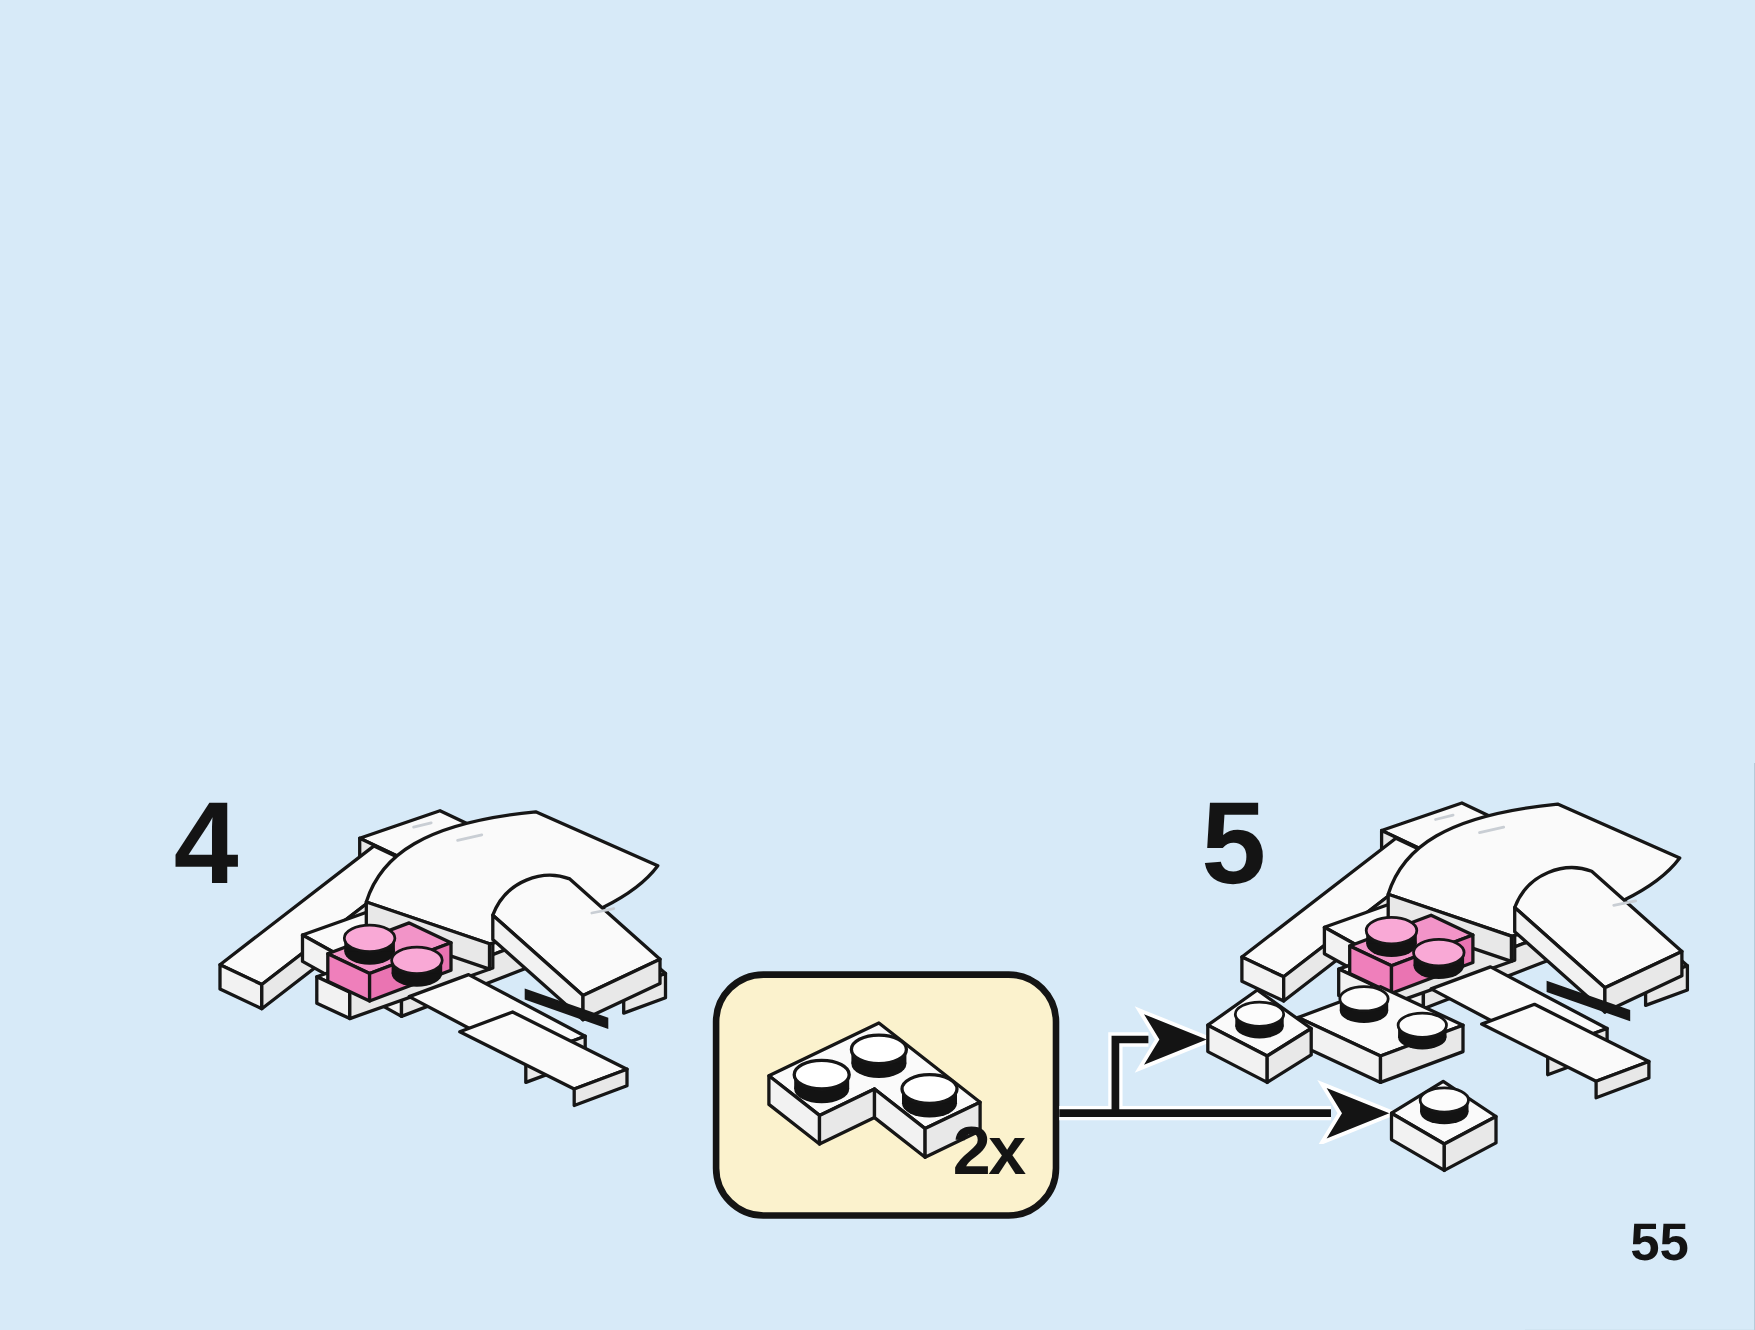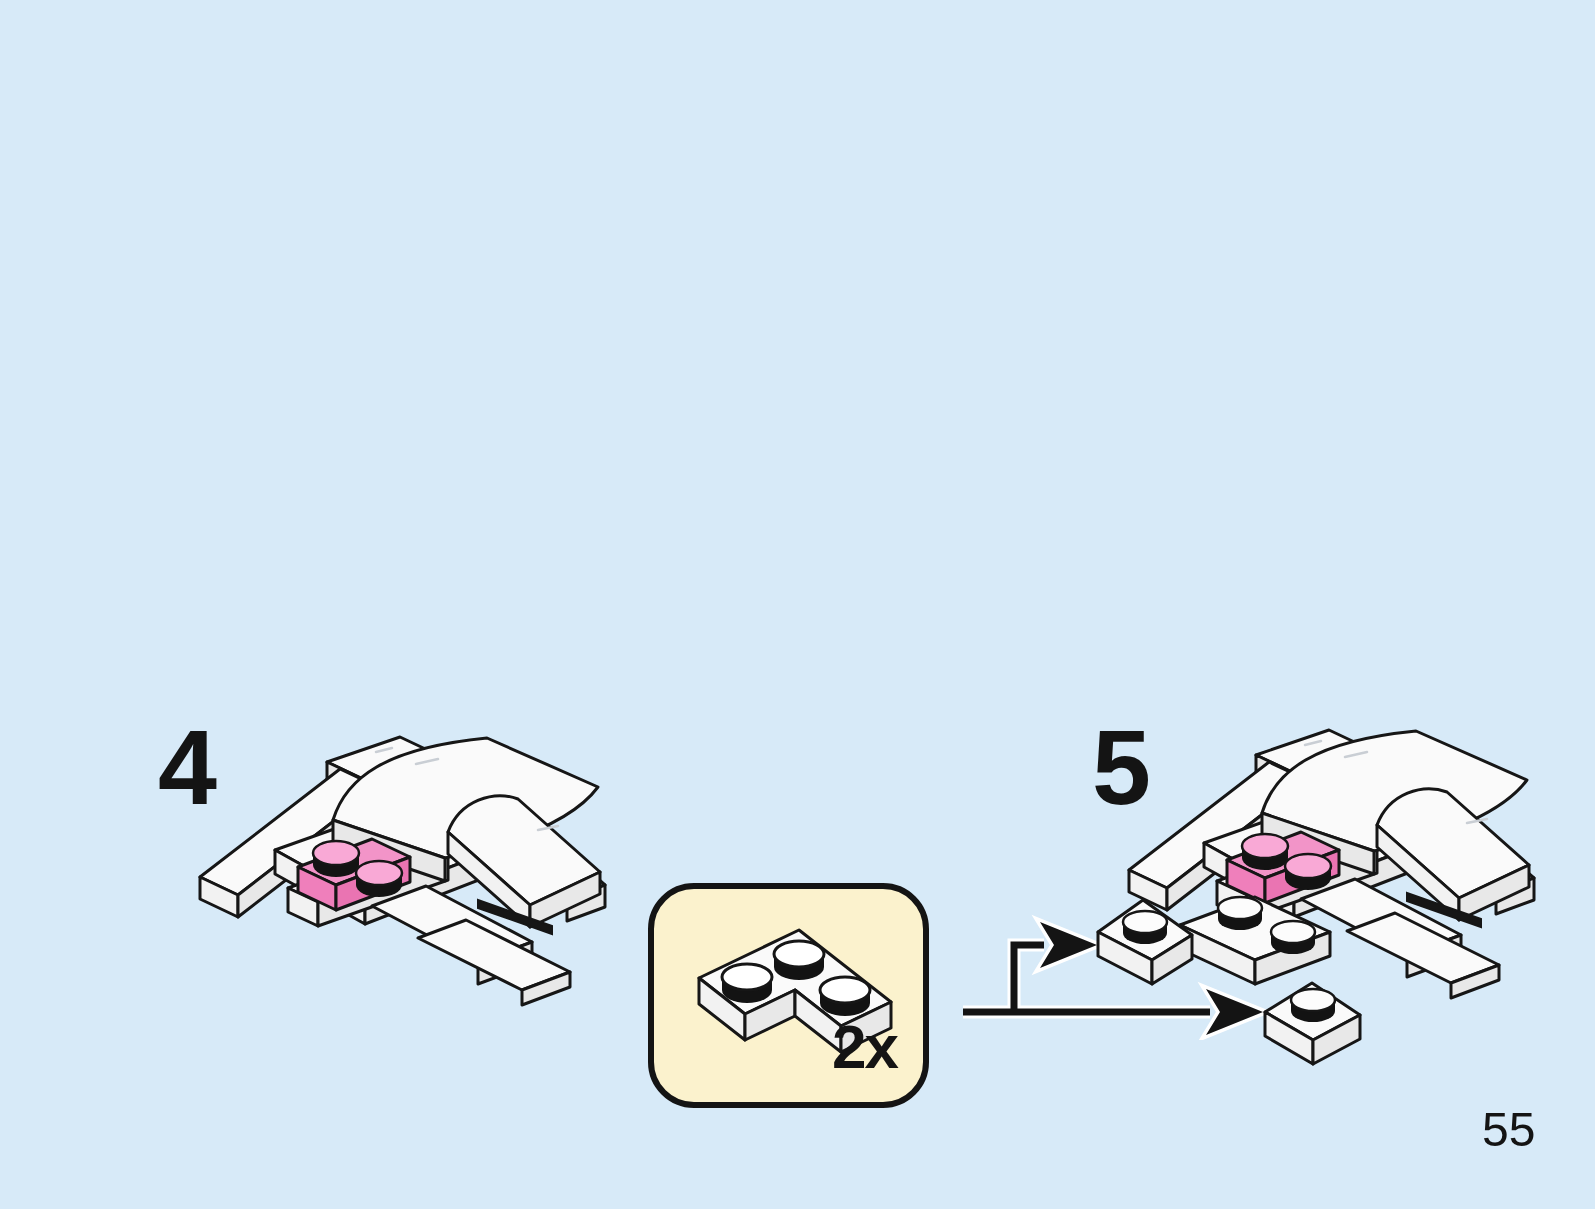--- a/index.html
+++ b/index.html
@@ -19,42 +19,42 @@
     color:#141414;
   }
   #step4-num{left:158px;top:714px;}
   #step5-num{left:1092px;top:714px;}
   .model{position:absolute;}
   #model4{left:180px;top:700px;width:440px;height:310px;}
   #model5{left:1070px;top:700px;width:470px;height:370px;}
   .callout{
     position:absolute;
     left:648px;top:883px;
-    width:281px;height:225px;
+    width:315px;height:225px;
     box-sizing:border-box;
     background:#fbf2cd;
     border:6px solid #141414;
     border-radius:46px;
   }
   .callout svg{position:absolute;left:8px;top:4px;}
   .qty{
     position:absolute;
     right:26px;bottom:24px;
     font-size:62px;
     font-weight:bold;
     letter-spacing:-2px;
     color:#141414;
     line-height:1;
   }
   #arrows{position:absolute;left:950px;top:900px;width:340px;height:140px;}
   .page-number{
     position:absolute;
     left:1482px;top:1106px;
     font-size:48px;
-    font-weight:normal;
+    font-weight:bold;
     line-height:1;
     color:#141414;
   }
   
   .t{fill:#fafafa;stroke:#161616;stroke-width:3;stroke-linejoin:round;}
   .s{fill:#f2f2f2;stroke:#161616;stroke-width:3;stroke-linejoin:round;}
   .f{fill:#e8e8e8;stroke:#161616;stroke-width:3;stroke-linejoin:round;}
   .pt{fill:#f294c8;stroke:#161616;stroke-width:3;stroke-linejoin:round;}
   .pf{fill:#ef7fbb;stroke:#161616;stroke-width:3;stroke-linejoin:round;}
   .pf2{fill:#ea74b2;stroke:#161616;stroke-width:3;stroke-linejoin:round;}

